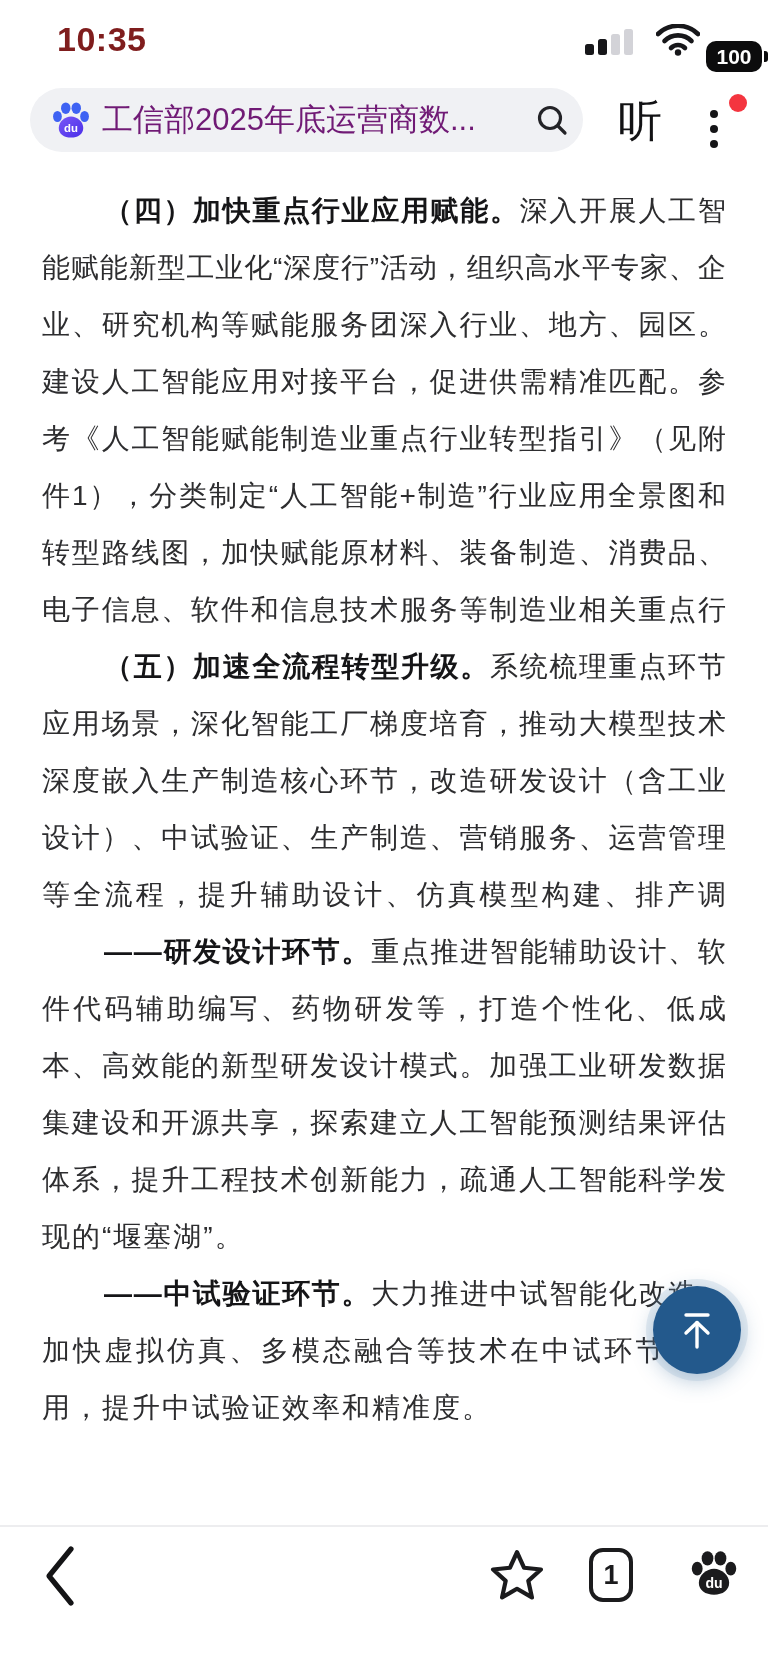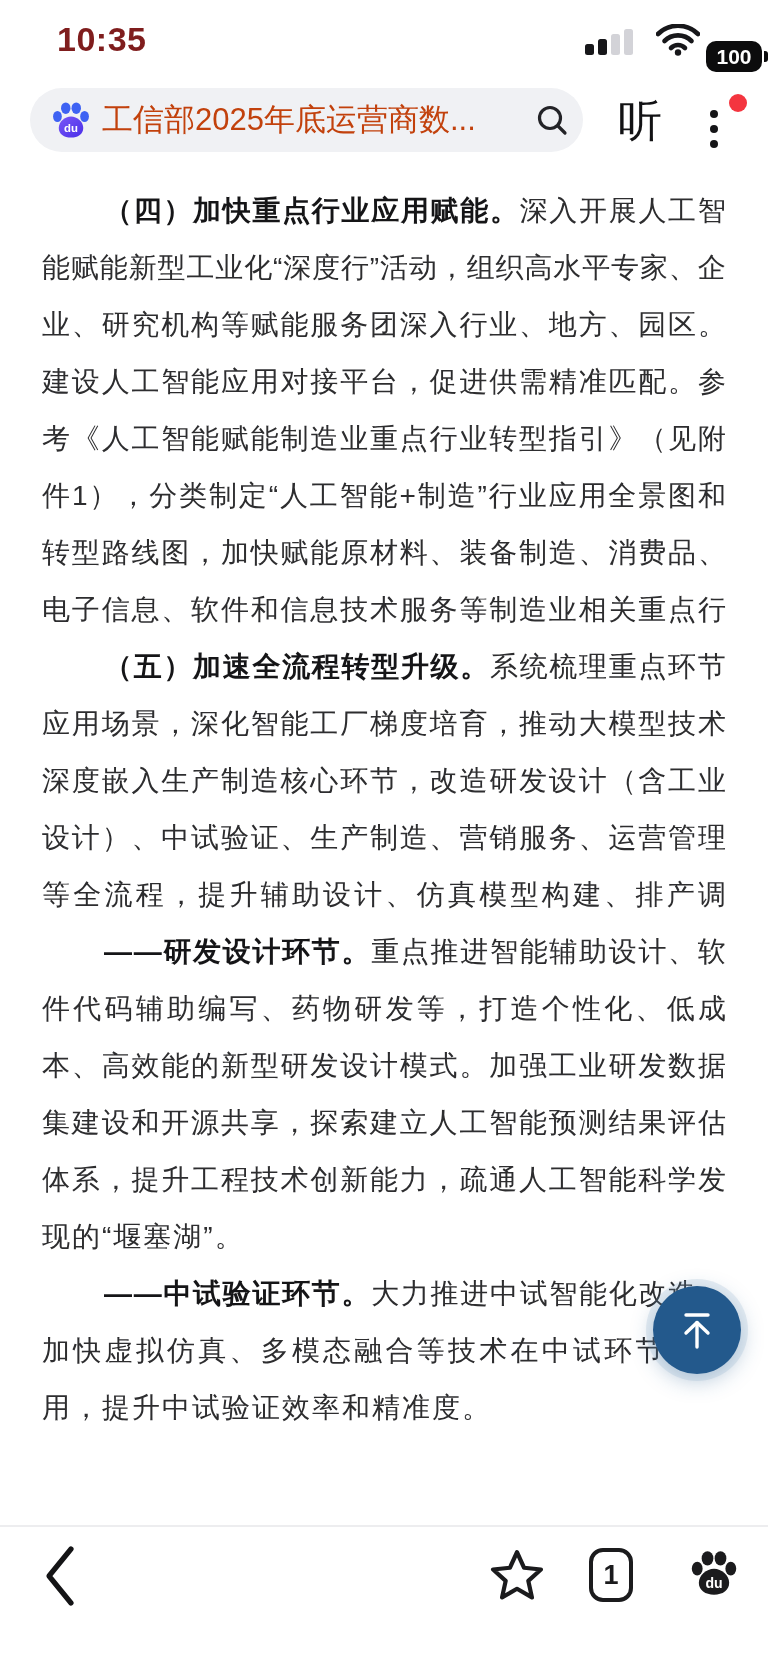--- a/index.html
+++ b/index.html
@@ -18,21 +18,21 @@
   .wifi{position:absolute;left:656px;top:24px;}
   .batt{position:absolute;left:706px;top:25px;width:56px;height:31px;background:#0c0c0d;border-radius:10px;
         color:#fff;font-size:21px;font-weight:700;text-align:center;line-height:31px;margin-top:16px;}
   .batt:after{content:"";position:absolute;right:-6px;top:10px;width:4px;height:11px;background:#0c0c0d;
         border-radius:0 3px 3px 0;}
 
   
   .header{position:absolute;left:0;top:84px;width:768px;height:78px;}
   .pill{position:absolute;left:30px;top:4px;width:553px;height:64px;background:#f0f1f4;border-radius:32px;}
   .pill-logo{position:absolute;left:20px;top:11px;width:42px;height:42px;}
-  .pill-text{position:absolute;left:72px;top:0;height:64px;line-height:64px;font-size:31px;color:#c2410c;
+  .pill-text{position:absolute;left:72px;top:0;height:64px;line-height:64px;font-size:31px;color:#701a75;
              white-space:nowrap;}
   .mag{position:absolute;left:505px;top:15px;width:34px;height:34px;}
   .listen{position:absolute;left:618px;top:9px;font-size:44px;font-weight:500;color:#121214;line-height:56px;}
   .kebab{position:absolute;left:700px;top:24px;width:30px;height:46px;}
   .kebab b{position:absolute;left:10px;width:8px;height:8px;border-radius:50%;background:#151517;}
   .kebab b:nth-child(1){top:2px;} .kebab b:nth-child(2){top:17px;} .kebab b:nth-child(3){top:32px;}
   .reddot{position:absolute;left:729px;top:94px;width:18px;height:18px;border-radius:50%;background:#f4353f;}
 
   
   .content{position:absolute;left:42px;top:182px;width:684px;height:1335px;overflow:hidden;

